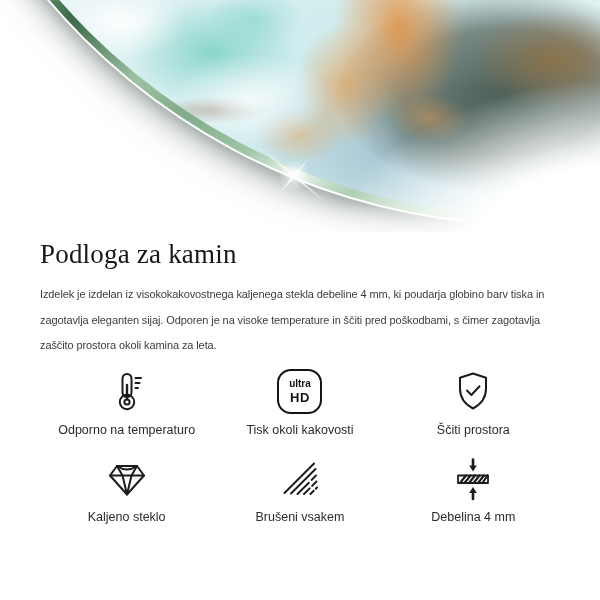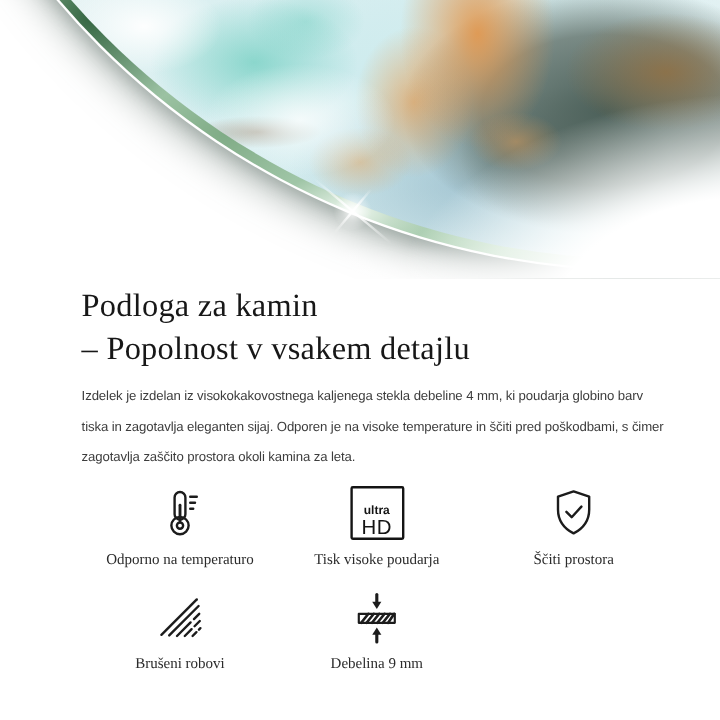--- a/index.html
+++ b/index.html
@@ -54,43 +54,43 @@
   }
   .sparkle{position:absolute;left:252px;top:134px;width:84px;height:84px;pointer-events:none;}
   .beam{position:absolute;height:2px;border-radius:2px;
     background:linear-gradient(to right, rgba(255,255,255,0), rgba(255,255,255,.95) 45%, rgba(255,255,255,.95) 55%, rgba(255,255,255,0));}
   .beam.b1{width:84px;left:0;top:41px;transform:rotate(40deg);}
   .beam.b2{width:48px;left:18px;top:41px;transform:rotate(-50deg);}
   .glow{position:absolute;left:26px;top:26px;width:32px;height:32px;border-radius:50%;
     background:radial-gradient(circle, rgba(255,255,255,.95) 0%, rgba(255,255,255,.35) 42%, rgba(255,255,255,0) 70%);}
 
   
-  .content{padding:0 40px;margin-left:28px;}
+  .content{padding:0 40px;}
   h1{
     font-family:"Liberation Serif","DejaVu Serif",serif;font-weight:400;
     font-size:27px;line-height:36px;color:#171717;margin:4px 0 0;letter-spacing:.2px;
   }
   p.desc{
     font-size:11px;line-height:25.5px;color:#3d3d3d;margin:10px 0 0;
     letter-spacing:-.1px;max-width:540px;
   }
   .features{
     display:grid;grid-template-columns:1fr 1fr 1fr;
     margin-top:10px;row-gap:18px;
   }
   .feature{display:flex;flex-direction:column;align-items:center;text-align:center;}
   .feature .ic{height:46px;display:flex;align-items:center;justify-content:center;}
-  .feature .lbl{margin-top:8px;font-size:12.5px;line-height:15px;color:#2b2b2b;font-family:Liberation Serif, serif;}
+  .feature .lbl{margin-top:8px;font-size:12.5px;line-height:15px;color:#2b2b2b;}
   svg.fi{stroke:#1c1c1c;fill:none;stroke-width:2;stroke-linecap:round;stroke-linejoin:round;}
   .uhd{
-    width:41px;height:41px;border:2.5px solid #141414;border-radius:2px;
-    display:flex;flex-direction:column;align-items:center;justify-content:flex-end;color:#141414;
+    width:41px;height:41px;border:2.5px solid #141414;border-radius:14px;
+    display:flex;flex-direction:column;align-items:center;justify-content:center;color:#141414;
   }
   .uhd .t{font-size:10px;font-weight:700;line-height:11px;letter-spacing:0;}
-  .uhd .b{font-size:17px;font-weight:400;line-height:17px;letter-spacing:.5px;}
+  .uhd .b{font-size:13px;font-weight:700;line-height:17px;letter-spacing:.5px;}
 </style>
 </head>
 <body>
 
 <div class="page">
 
   <div class="hero">
     <div class="glass-shadow"></div>
     <div class="glass-edge"></div>
     <div class="glass-surface"></div>
@@ -98,21 +98,20 @@
     <div class="sparkle">
       <i class="beam b1"></i>
       <i class="beam b2"></i>
       <i class="glow"></i>
     </div>
   </div>
 
   <div class="content">
     <h1>
       <span>Podloga za kamin</span><br>
-      <span>– Popolnost v vsakem detajlu</span>
     </h1>
 
     <p class="desc">Izdelek je izdelan iz visokokakovostnega kaljenega stekla debeline 4 mm, ki poudarja globino barv tiska in zagotavlja eleganten sijaj. Odporen je na visoke temperature in ščiti pred poškodbami, s čimer zagotavlja zaščito prostora okoli kamina za leta.</p>
 
     <div class="features">
 
       <div class="feature">
         <div class="ic">
           <svg class="fi" width="46" height="46" viewBox="0 0 46 46">
             <rect x="18.5" y="5" width="9" height="23" rx="4.5"></rect>
@@ -127,56 +126,67 @@
         <div class="lbl">Odporno na temperaturo</div>
       </div>
 
       <div class="feature">
         <div class="ic">
           <div class="uhd">
             <span class="t">ultra</span>
             <span class="b">HD</span>
           </div>
         </div>
-        <div class="lbl">Tisk visoke poudarja</div>
+        <div class="lbl">Tisk okoli kakovosti</div>
       </div>
 
       <div class="feature">
         <div class="ic">
           <svg class="fi" width="46" height="46" viewBox="0 0 46 46">
             <path d="M23 4.5 L36 8.8 V19.5 C36 29 30.4 35.6 23 39.5 C15.6 35.6 10 29 10 19.5 V8.8 Z"></path>
             <path d="M17 21.5 L21.4 26 L29.5 17.2"></path>
           </svg>
         </div>
         <div class="lbl">Ščiti prostora</div>
       </div>
 
+      <div class="feature">
+        <div class="ic">
+          <svg class="fi" width="46" height="46" viewBox="0 0 46 46" stroke-width="1.8">
+            <path d="M13 10 H33 L40 19.5 L23 38.5 L6 19.5 Z"></path>
+            <path d="M6 19.5 H40"></path>
+            <path d="M13 10 L18.5 19.5 L23 38.5 L27.5 19.5 L33 10"></path>
+            <path d="M13 10 Q23 17 33 10"></path>
+          </svg>
+        </div>
+        <div class="lbl">Kaljeno steklo</div>
+      </div>
 
       <div class="feature">
         <div class="ic">
           <svg class="fi" width="46" height="46" viewBox="0 0 46 46" stroke-width="3.4" stroke-linecap="butt">
             <path d="M7.5 37 L37 7.5"></path>
             <path d="M14 37.5 L38.5 13"></path>
             <path d="M20.5 38 L39 19.5" stroke-dasharray="16 4"></path>
             <path d="M27 38 L39.5 25.5" stroke-dasharray="8 3.5"></path>
             <path d="M33.5 38 L40 31.5" stroke-dasharray="4.5 3"></path>
           </svg>
         </div>
-        <div class="lbl">Brušeni robovi</div>
+        <div class="lbl">Brušeni vsakem</div>
       </div>
 
       <div class="feature">
         <div class="ic">
           <svg class="fi" width="46" height="46" viewBox="0 0 46 46">
             <rect x="8" y="19.5" width="30" height="7.5" stroke-width="1.8"></rect>
             <path stroke-width="2.2" d="M10 27 L16 19.5 M14.5 27 L20.5 19.5 M19 27 L25 19.5 M23.5 27 L29.5 19.5 M28 27 L34 19.5 M32.5 27 L37.5 19.5"></path>
             <line x1="23" y1="3.5" x2="23" y2="10.5" stroke-width="2.6"></line>
             <path d="M19.2 9.5 L23 15.5 L26.8 9.5 Z" fill="#1c1c1c" stroke="none"></path>
             <line x1="23" y1="43" x2="23" y2="36" stroke-width="2.6"></line>
             <path d="M19.2 37 L23 31 L26.8 37 Z" fill="#1c1c1c" stroke="none"></path>
           </svg>
         </div>
-        <div class="lbl">Debelina 9 mm</div>
+        <div class="lbl">Debelina 4 mm</div>
       </div>
 
     </div>
   </div>
 </div>
 
 </body></html>

